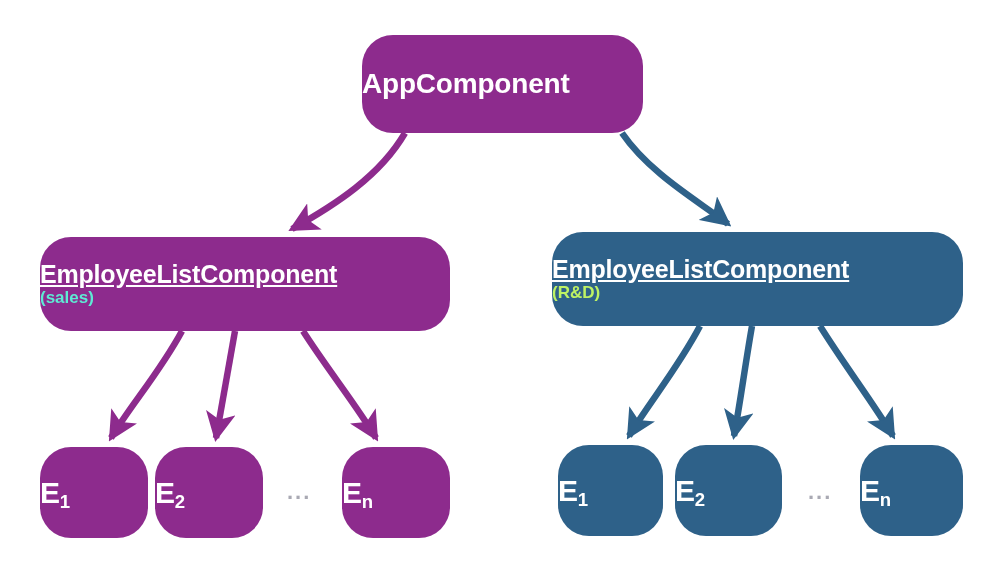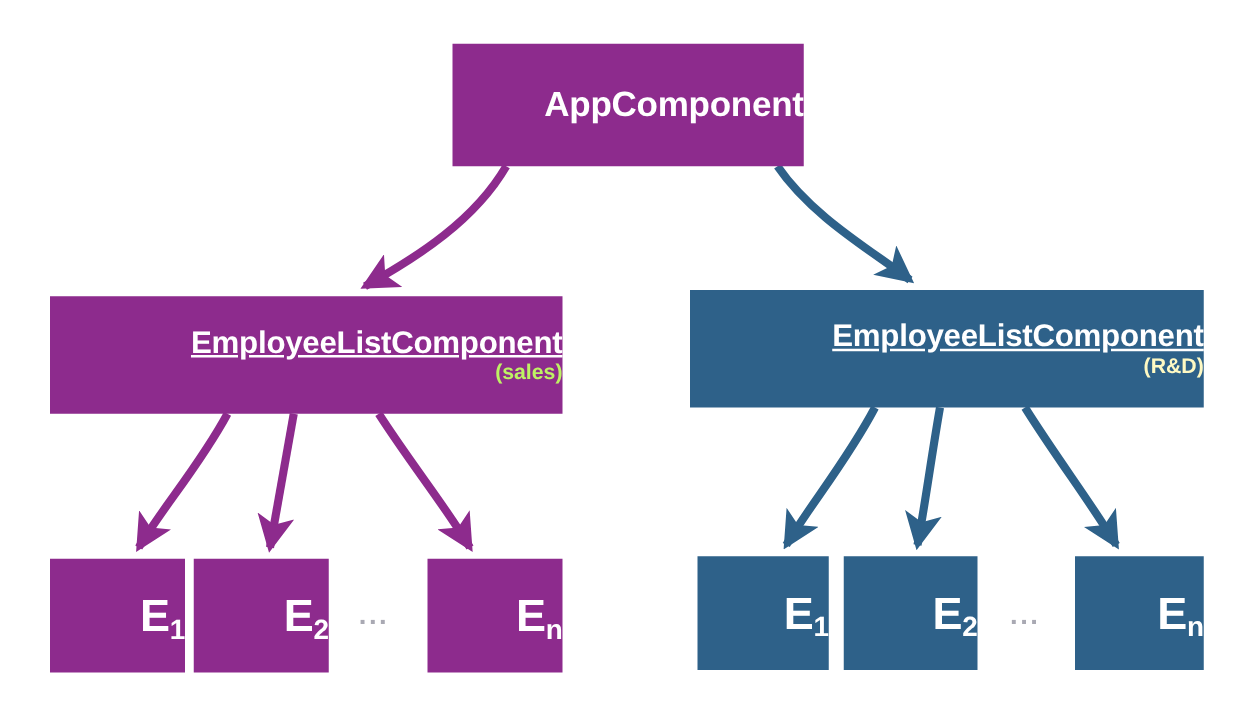--- a/index.html
+++ b/index.html
@@ -22,54 +22,55 @@
     left: 0;
     top: 0;
     width: 1000px;
     height: 577px;
     pointer-events: none;
   }
   .node {
     position: absolute;
     display: flex;
     flex-direction: column;
-    align-items: flex-end;
+    align-items: flex-start;
     justify-content: center;
     box-sizing: border-box;
     text-align: center;
     color: #ffffff;
+    border-radius: 31px;
   }
   .node .title {
     font-weight: bold;
     letter-spacing: -0.2px;
     line-height: 1.05;
     white-space: nowrap;
   }
   .node .subtitle {
     font-weight: bold;
     line-height: 1.1;
     margin-top: 2px;
-    color: #bef264;
+    color: #5eead4;
     white-space: nowrap;
   }
   .node.blue .subtitle {
-    color: #fef9c3;
+    color: #bef264;
   }
   .root-node .title {
     font-size: 28px;
   }
   .list-node .title {
     font-size: 25px;
     text-decoration: underline;
   }
   .list-node .subtitle {
     font-size: 17px;
   }
   .leaf-node .title {
-    font-size: 36px;
+    font-size: 30px;
   }
   .leaf-node .title sub {
     font-size: 0.62em;
     font-weight: bold;
     line-height: 0;
     vertical-align: baseline;
     position: relative;
     top: 0.28em;
   }
   .ellipsis {

